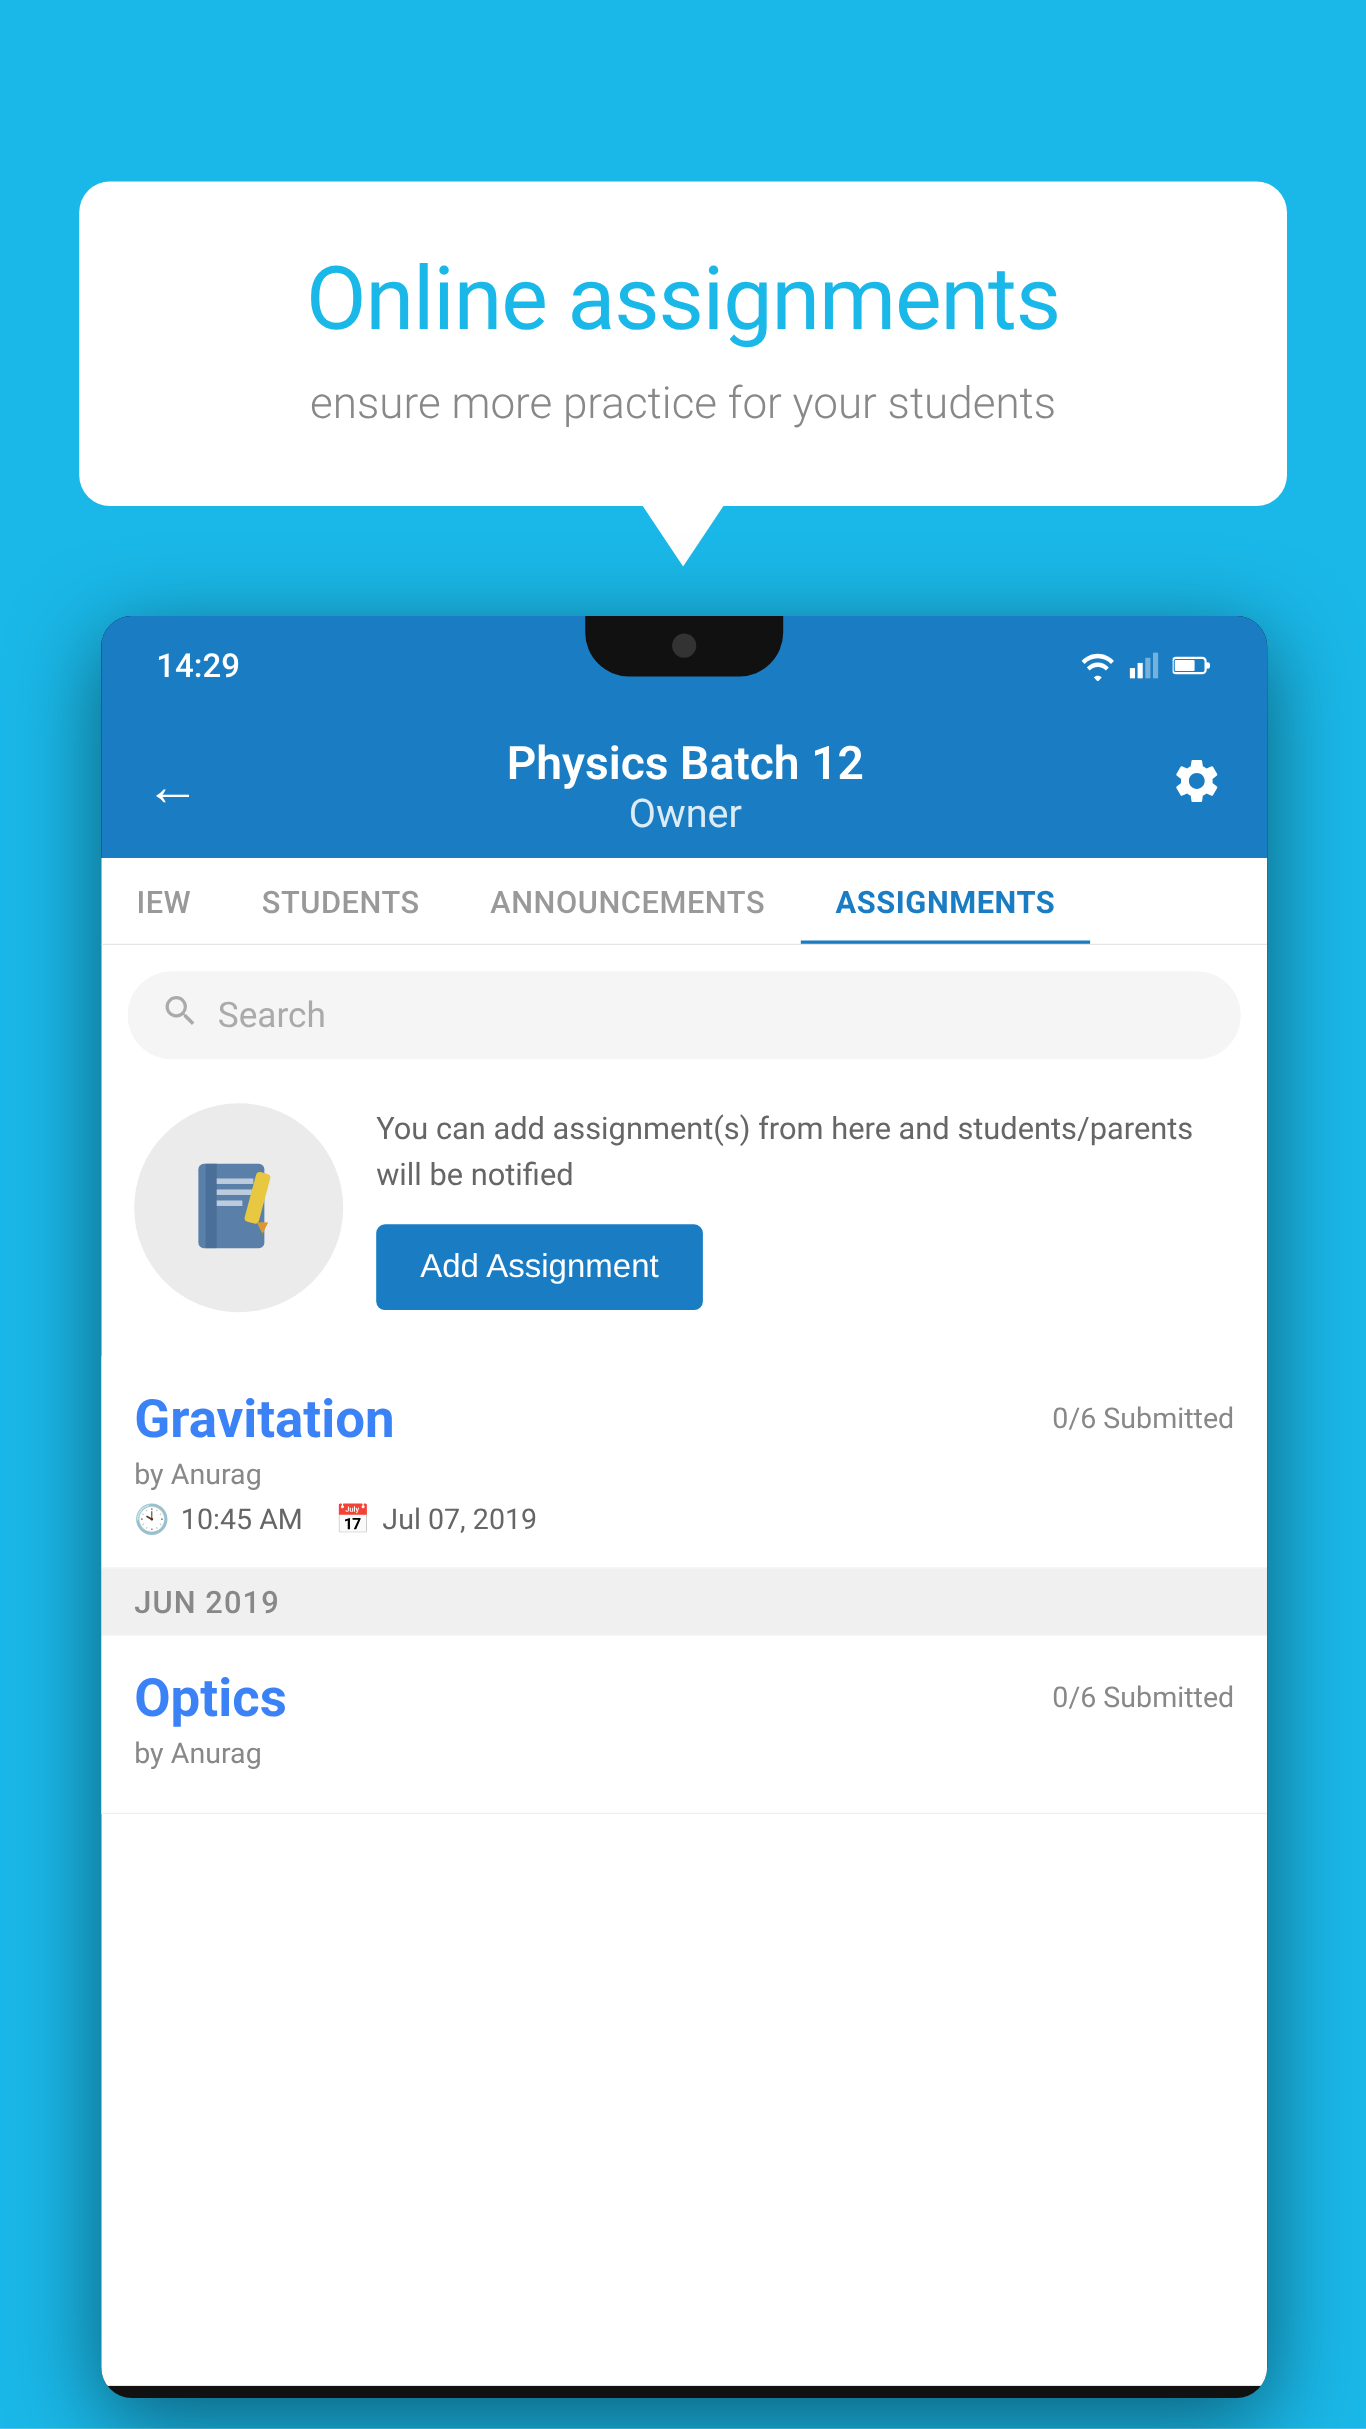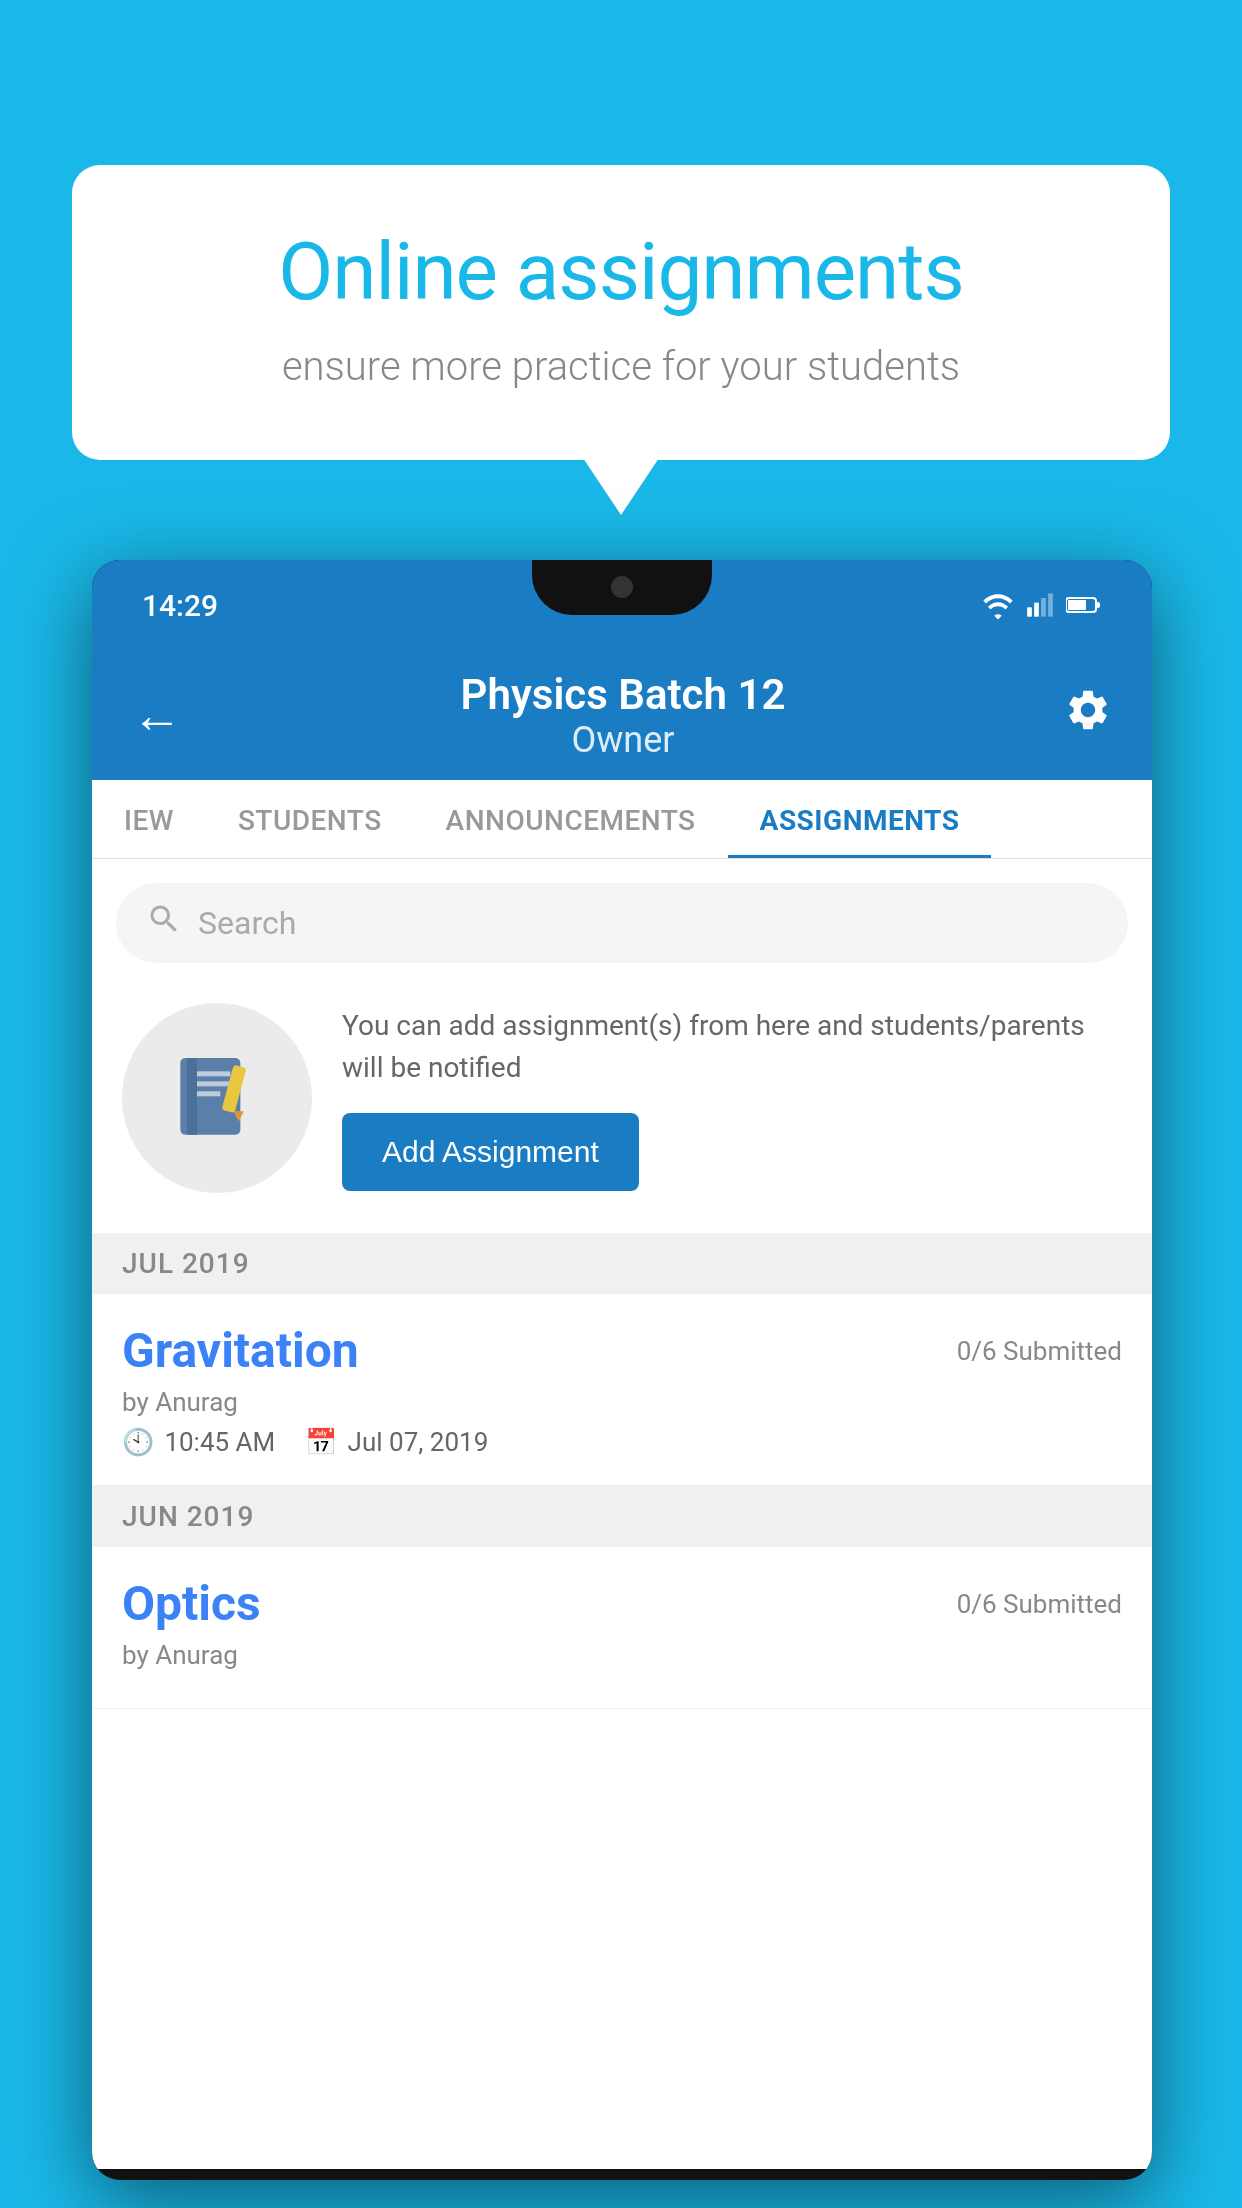--- a/index.html
+++ b/index.html
@@ -406,21 +406,20 @@
           <polygon points="46,38 43,44 40,38" fill="#e8c840"></polygon>
           <polygon points="46,38 43,44 40,38" fill="#d4772a" opacity="0.6"></polygon>
         </svg>
       </div>
       <div class="promo-text-area">
         <p class="promo-description">You can add assignment(s) from here and students/parents will be notified</p>
         <button class="add-assignment-btn">Add Assignment</button>
       </div>
     </div>
 
-    <div class="month-section">JUL 2019</div>
 
     <div class="assignment-item">
       <div class="assignment-item-header">
         <span class="assignment-item-title">Gravitation</span>
         <span class="assignment-item-submitted">0/6 Submitted</span>
       </div>
       <div class="assignment-item-by">by Anurag</div>
       <div class="assignment-item-meta">
         <div class="meta-item">
           <span class="meta-icon">🕙</span>

